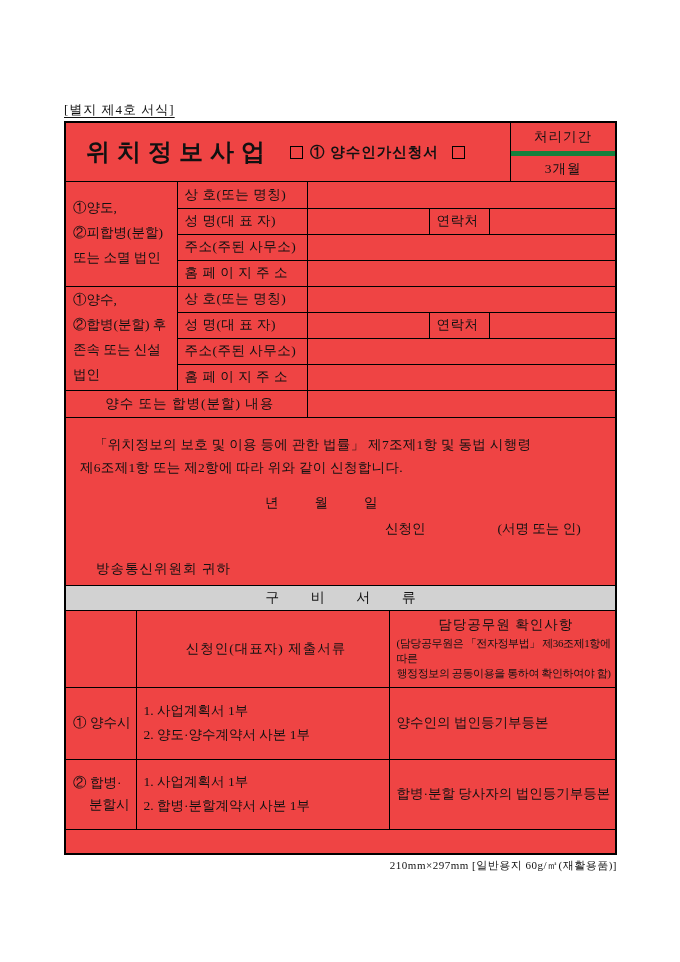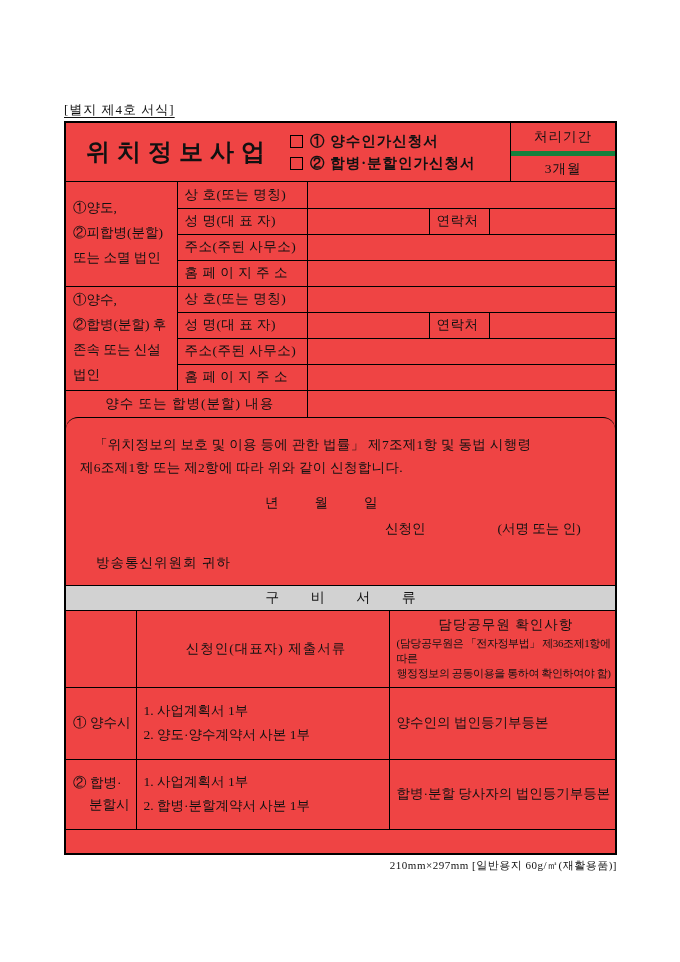--- a/index.html
+++ b/index.html
@@ -13,45 +13,45 @@
     text-decoration:underline;text-underline-offset:3px;
   }
   .form{
     position:absolute;left:64px;top:121px;width:553px;
     border:2px solid #000;box-sizing:border-box;background:#ef4444;
   }
   
   .hdr{display:flex;border-bottom:1px solid #000;height:58px;}
   .hdr-left{flex:1;display:flex;align-items:center;}
   .form-title{font-size:24px;font-weight:bold;letter-spacing:7px;padding-left:20px;white-space:nowrap;}
-  .opts{margin-left:18px;display:flex;flex-direction:column;justify-content:center;gap:3px;}
+  .opts{margin-left:18px;display:flex;flex-direction:row;justify-content:center;gap:13px;}
   .opt{display:flex;align-items:center;font-size:14.5px;font-weight:bold;letter-spacing:1px;white-space:nowrap;}
   .cb{display:inline-block;width:11px;height:11px;border:1.5px solid #000;margin-right:7px;flex:0 0 auto;}
   .hdr-right{width:104px;border-left:1px solid #000;display:flex;flex-direction:column;}
   .pp-label{height:28px;border-bottom:5px solid #15803d;display:flex;align-items:center;justify-content:center;font-size:13.5px;letter-spacing:1px;}
   .pp-value{flex:1;display:flex;align-items:center;justify-content:center;font-size:13.5px;letter-spacing:1px;}
   
   table.grid{border-collapse:collapse;width:100%;table-layout:fixed;border:hidden;}
   table.grid td{border:1px solid #000;font-size:13.5px;padding:0 0 0 7px;box-sizing:border-box;overflow:hidden;}
   td.sec{font-size:13px;line-height:1.85;padding-left:6px;}
   td.flabel{letter-spacing:0.5px;white-space:nowrap;}
   td.val{padding:0;}
   tr.frow{height:26px;}
   tr.crow{height:27px;}
   td.clabel{text-align:center;letter-spacing:1px;padding-left:0;}
   
-  .decl{border-top:1px solid #000;height:168px;box-sizing:border-box;padding:16px 14px 0 14px;font-size:13.5px;border-radius:12px;}
+  .decl{border-top:1px solid #000;height:168px;box-sizing:border-box;padding:16px 14px 0 14px;font-size:13.5px;}
   .decl-l1{padding-left:14px;line-height:1.7;letter-spacing:0.3px;}
   .decl-l2{line-height:1.7;letter-spacing:0.3px;}
   .dateline{margin-top:14px;padding-left:185px;font-size:13.5px;}
   .dateline span{margin-right:36px;}
   .applicant{margin-top:8px;font-size:13.5px;display:flex;}
   .applicant .ap{margin-left:305px;}
   .applicant .sg{margin-left:72px;}
-  .recipient{margin-top:16px;padding-left:16px;font-size:13.5px;letter-spacing:1px;}
+  .recipient{margin-top:22px;padding-left:16px;font-size:13.5px;letter-spacing:1px;}
   
   .band{border-top:1px solid #000;border-bottom:1px solid #000;background:#d2d2d2;height:24px;
         display:flex;align-items:center;justify-content:center;font-size:14px;letter-spacing:14px;text-indent:14px;}
   table.att td{vertical-align:middle;}
   tr.athead{height:76px;}
   td.submit-h{text-align:center;letter-spacing:1px;}
   td.official-h{padding:2px 3px;}
   .off-title{text-align:center;font-size:13.5px;letter-spacing:1px;margin-bottom:2px;}
   .off-note{font-size:11px;line-height:1.35;letter-spacing:-0.4px;}
   tr.arow1{height:72px;}
@@ -74,21 +74,20 @@
   <div class="hdr">
     <div class="hdr-left">
       <div class="form-title">위치정보사업</div>
       <div class="opts">
         <div class="opt">
           <span class="cb"></span>
           <span>① 양수인가신청서</span>
         </div>
         <div class="opt">
           <span class="cb"></span>
-          <span>② 합병·분할인가신청서</span>
         </div>
       </div>
     </div>
     <div class="hdr-right">
       <div class="pp-label">처리기간</div>
       <div class="pp-value">3개월</div>
     </div>
   </div>
 
   <table class="grid info">

